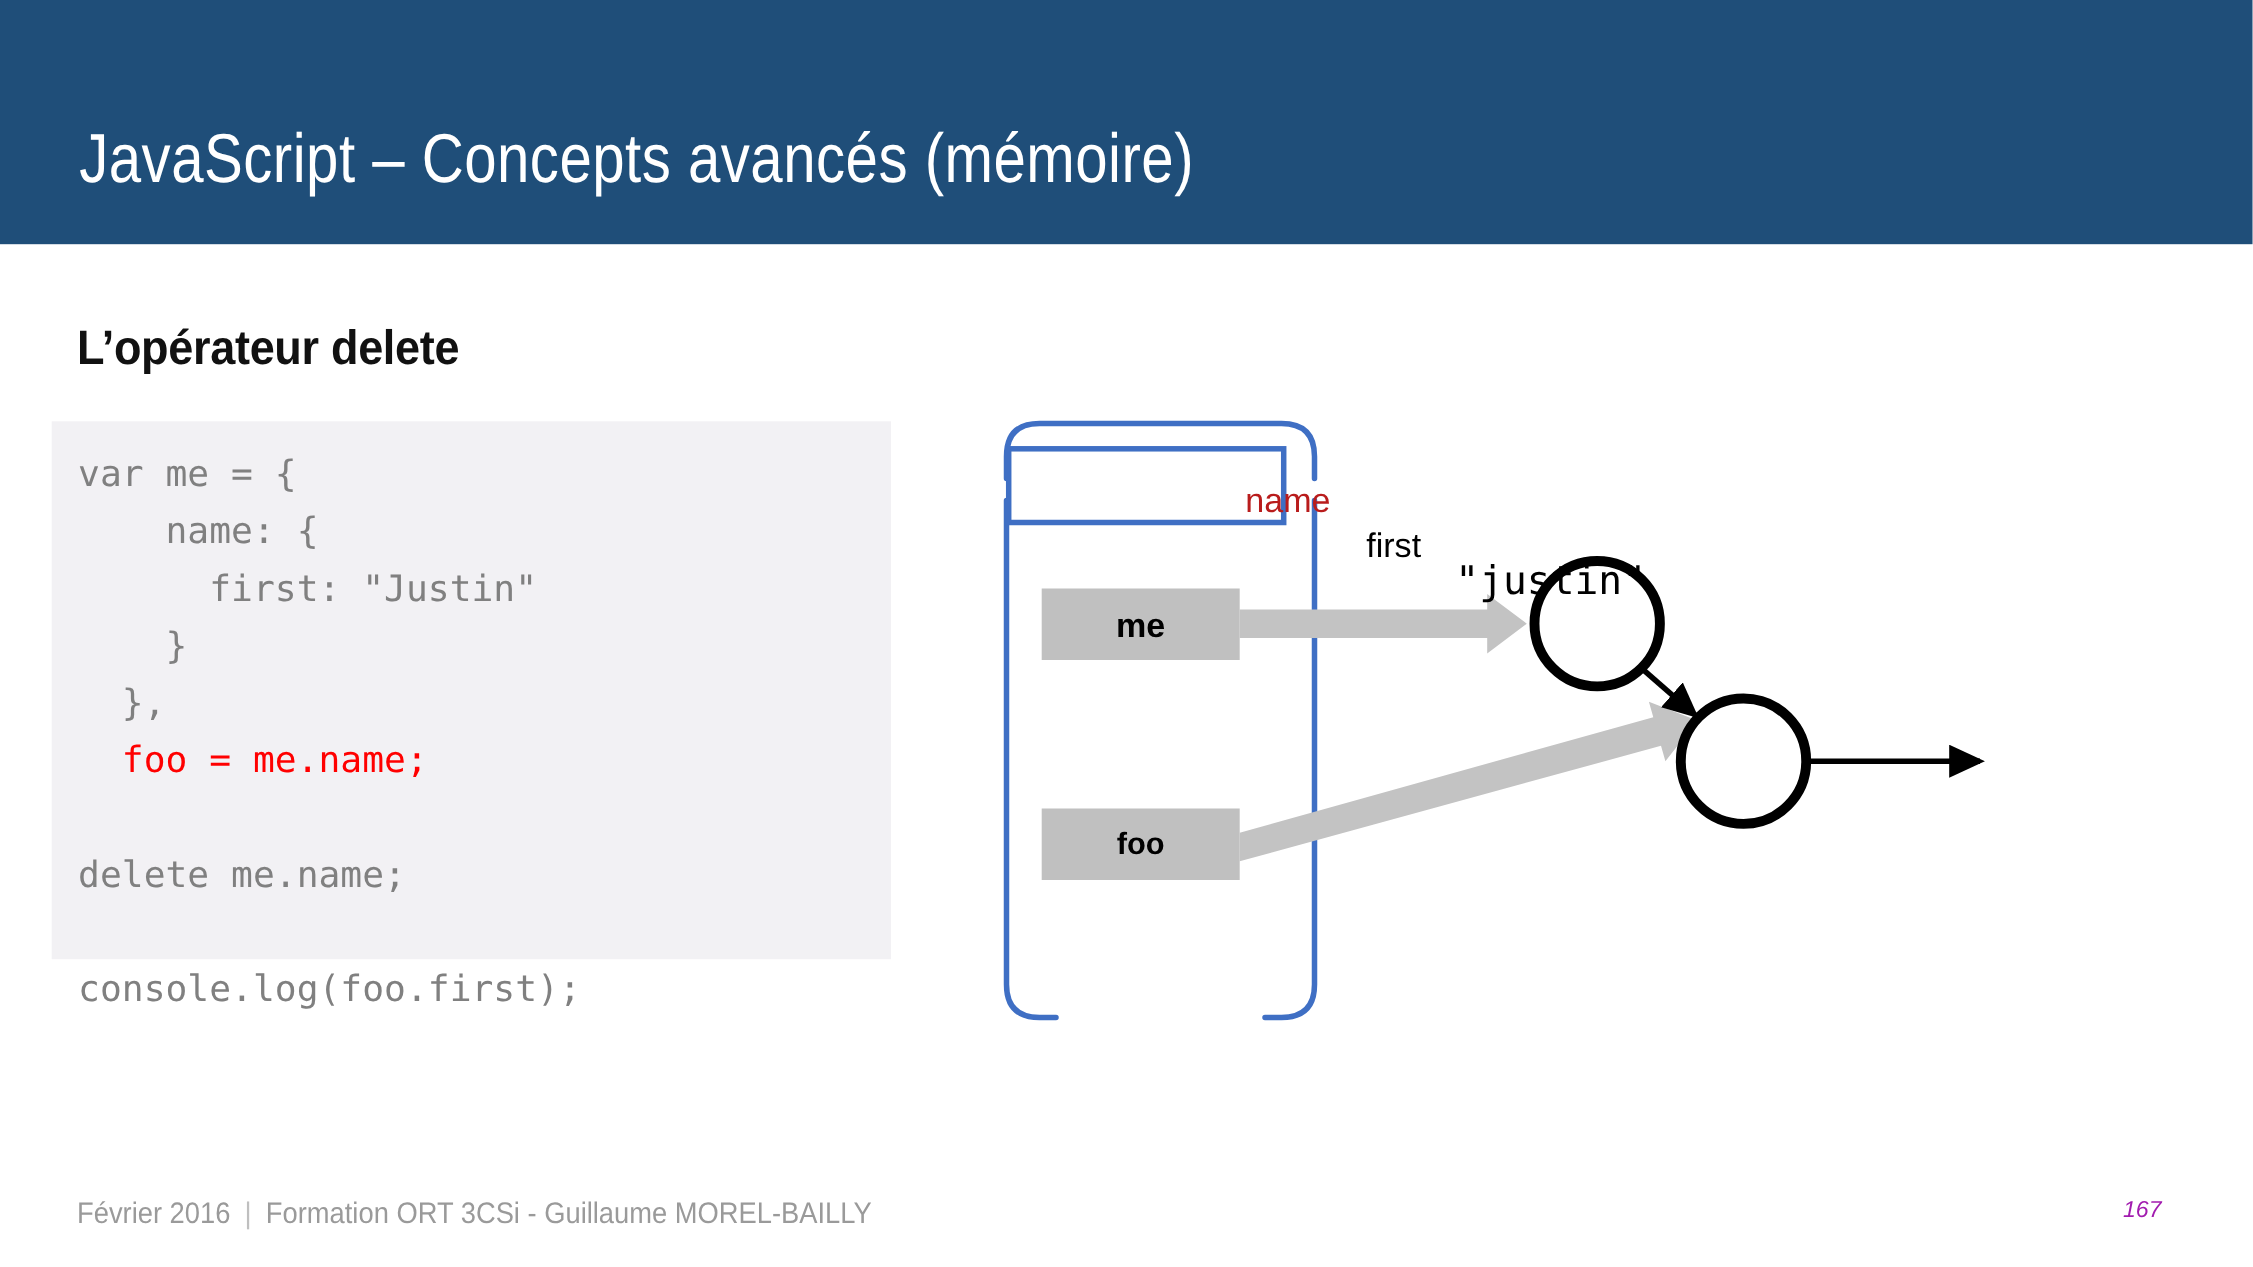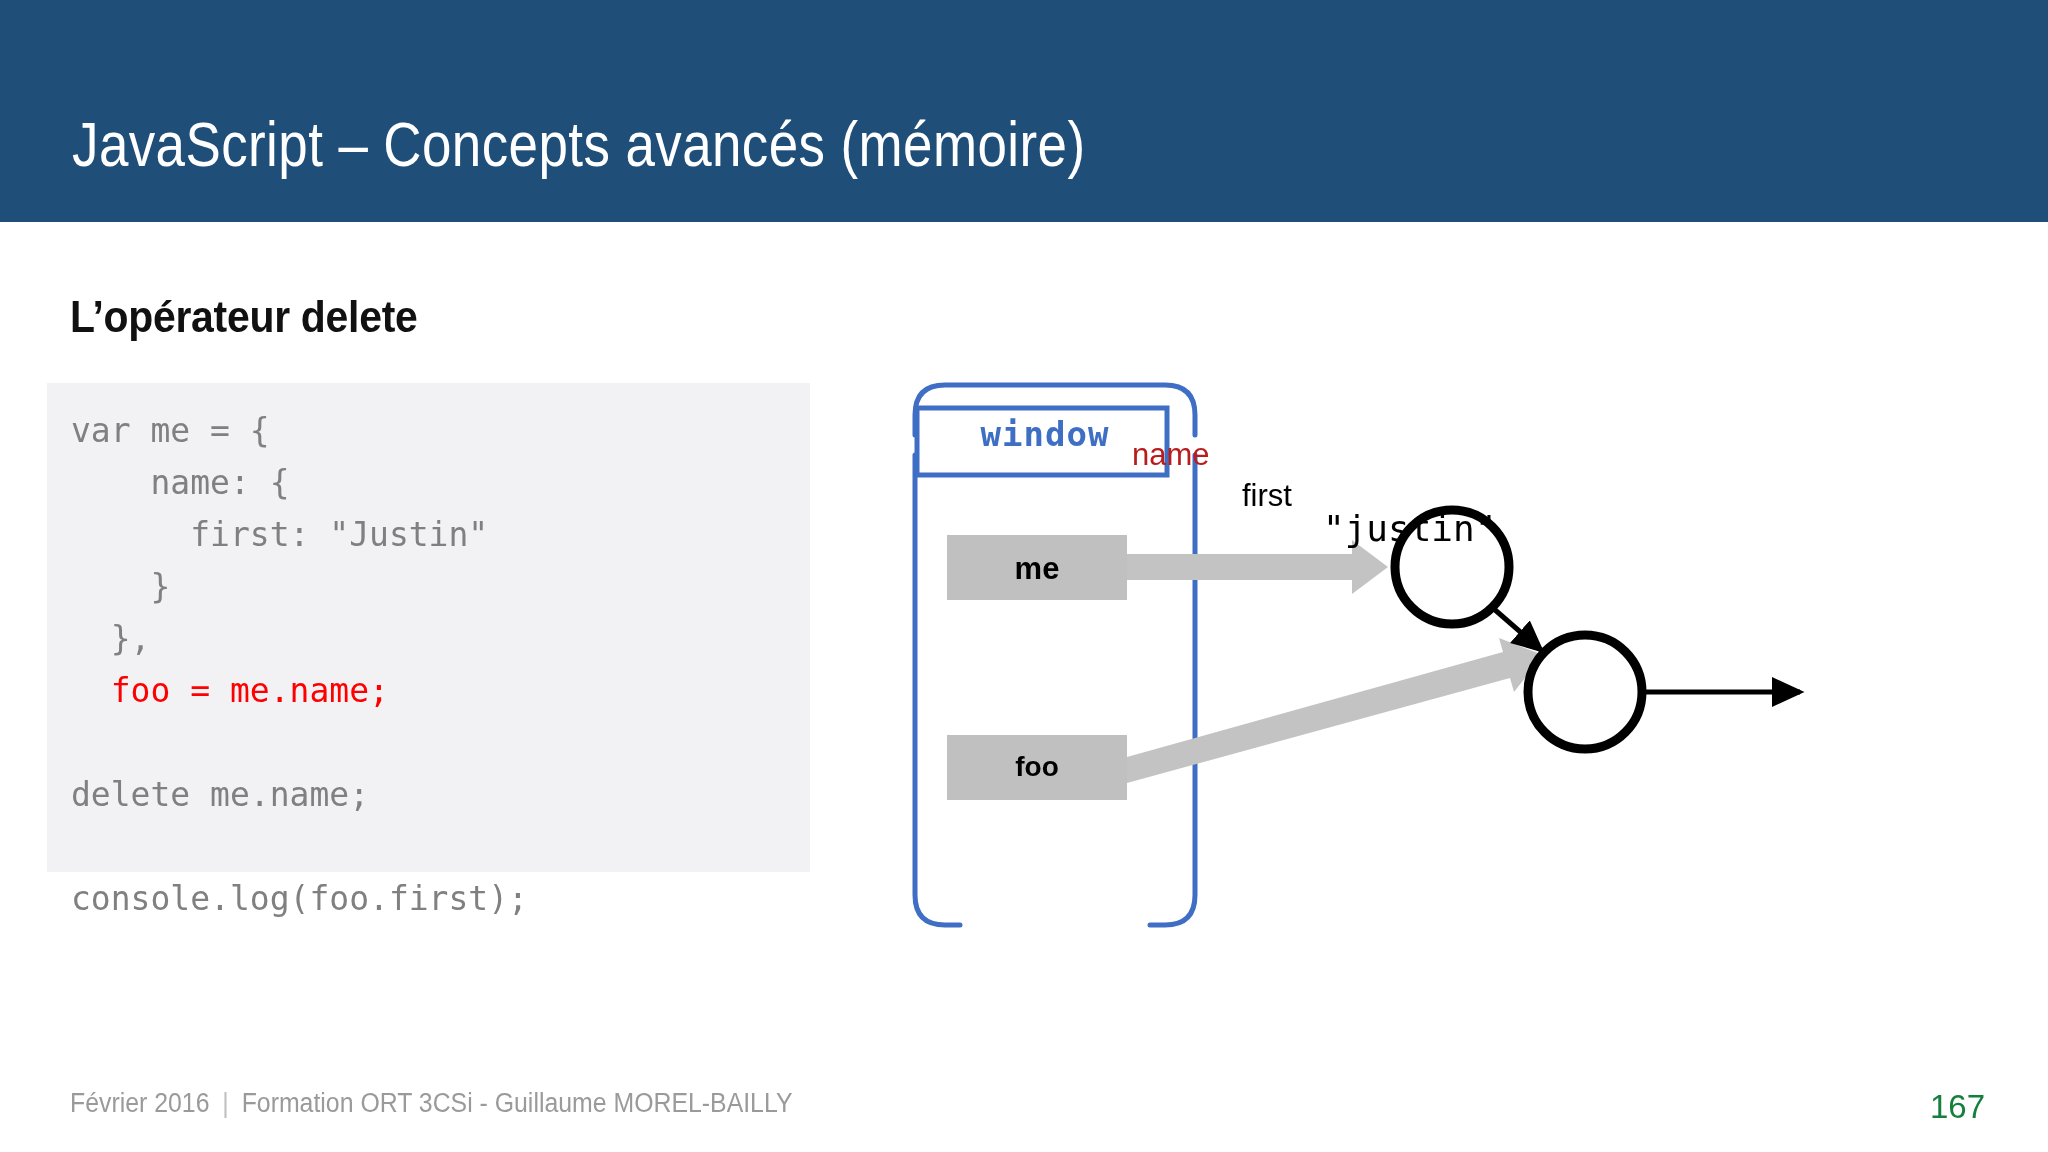--- a/index.html
+++ b/index.html
@@ -158,22 +158,23 @@
   }
   #footer-sep {
     display: inline-block;
     padding: 0 14px;
     color: #BFBFBF;
   }
   #page-number {
     position: absolute;
     left: 1930px;
     top: 1088px;
-    font-size: 33px;
-    color: #15803d;
+    font-size: 21px;
+    color: #a21caf;
+    font-style: italic;
   }
 </style>
 </head>
 <body>
 
 <div id="slide">
 
   <div id="header-band"></div>
   <div id="slide-title">JavaScript – Concepts avancés (mémoire)</div>
 
@@ -216,21 +217,20 @@
       <defs>
         <marker id="arrowhead-black" markerWidth="7" markerHeight="7" refX="5.6" refY="3" orient="auto">
           <path d="M 0 0 L 6.5 3 L 0 6 Z" fill="#000000"></path>
         </marker>
       </defs>
       <line x1="634" y1="229" x2="681" y2="270" stroke="#000000" stroke-width="5" marker-end="url(#arrowhead-black)"></line>
 
       <line x1="784" y1="312" x2="940" y2="312" stroke="#000000" stroke-width="5" marker-end="url(#arrowhead-black)"></line>
     </svg>
 
-    <div class="dg-label" id="window-label-text">window</div>
     <div class="dg-label" id="me-box-label">me</div>
     <div class="dg-label" id="foo-box-label">foo</div>
     <div class="dg-label" id="edge-label-name">name</div>
     <div class="dg-label" id="edge-label-first">first</div>
     <div class="dg-label" id="value-justin">"justin"</div>
   </div>
 
   <div id="footer-left"><span>Février 2016</span><span id="footer-sep">|</span><span>Formation ORT 3CSi - Guillaume MOREL-BAILLY</span></div>
   <div id="page-number">167</div>
 

